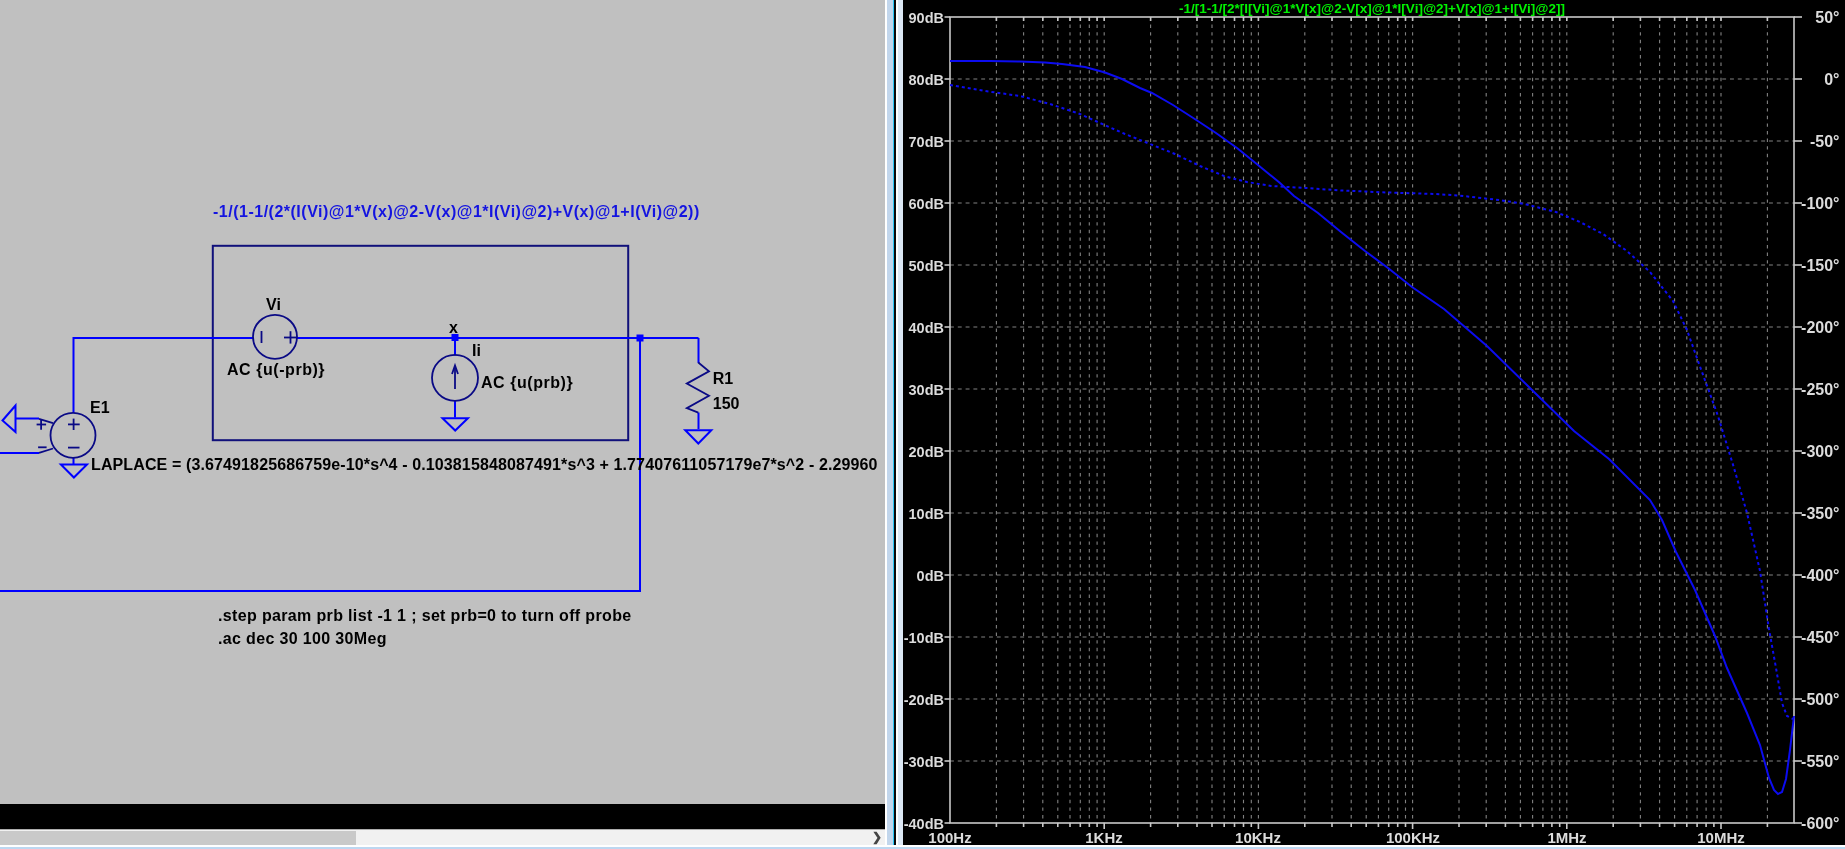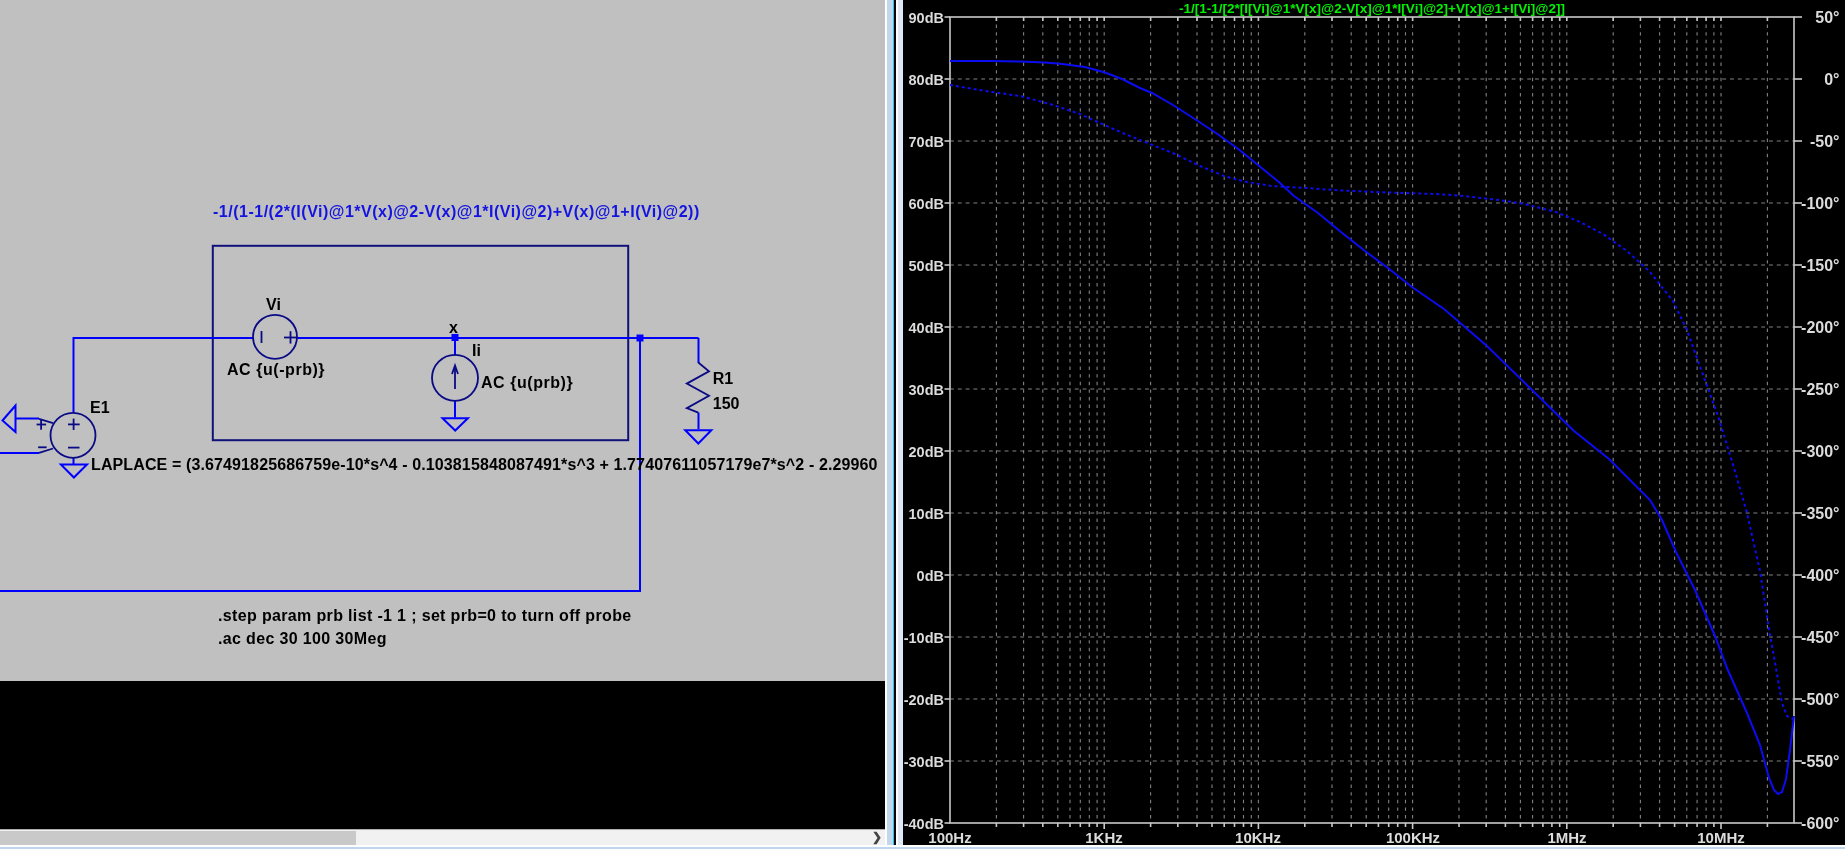--- a/index.html
+++ b/index.html
@@ -1,15 +1,15 @@
 <!DOCTYPE html>
 <html><head><meta charset="utf-8"><title>LTspice</title>
 <style>
 html,body{margin:0;padding:0;width:1845px;height:849px;overflow:hidden;background:#000;font-family:"Liberation Sans",sans-serif}
-#schem{position:absolute;left:0;top:0;width:885px;height:681px;background:#c0c0c0;overflow:hidden}
+#schem{position:absolute;left:0;top:0;width:885px;height:804px;background:#c0c0c0;overflow:hidden}
 #sbwrap{position:absolute;left:0;top:829px;width:885px;height:16px;background:#f1f1f1;border-top:1px solid #adadad;box-sizing:border-box}
 #sbthumb{position:absolute;left:0;top:1px;width:356px;height:14px;background:#c9c9c9}
 #sbarrow{position:absolute;right:1px;top:0;width:14px;height:15px;color:#444;font:bold 12px "Liberation Sans",sans-serif;text-align:center;line-height:15px}
 #botstrip{position:absolute;left:0;top:845px;width:1845px;height:4px;background:#ffffff}
 #botstrip2{position:absolute;left:0;top:847px;width:1845px;height:2px;background:#bdd7f0}
 #frame{position:absolute;left:885px;top:0;width:18px;height:849px;background:#fff}
 #f1{position:absolute;left:886.5px;top:0;width:6px;height:849px;background:#c2d6ec}
 #f2{position:absolute;left:892.5px;top:0;width:1.5px;height:849px;background:#29c5f6}
 #f3{position:absolute;left:894px;top:0;width:2px;height:849px;background:#0a0a0a}
 #f4{position:absolute;left:896px;top:0;width:2px;height:849px;background:#ffffff}

